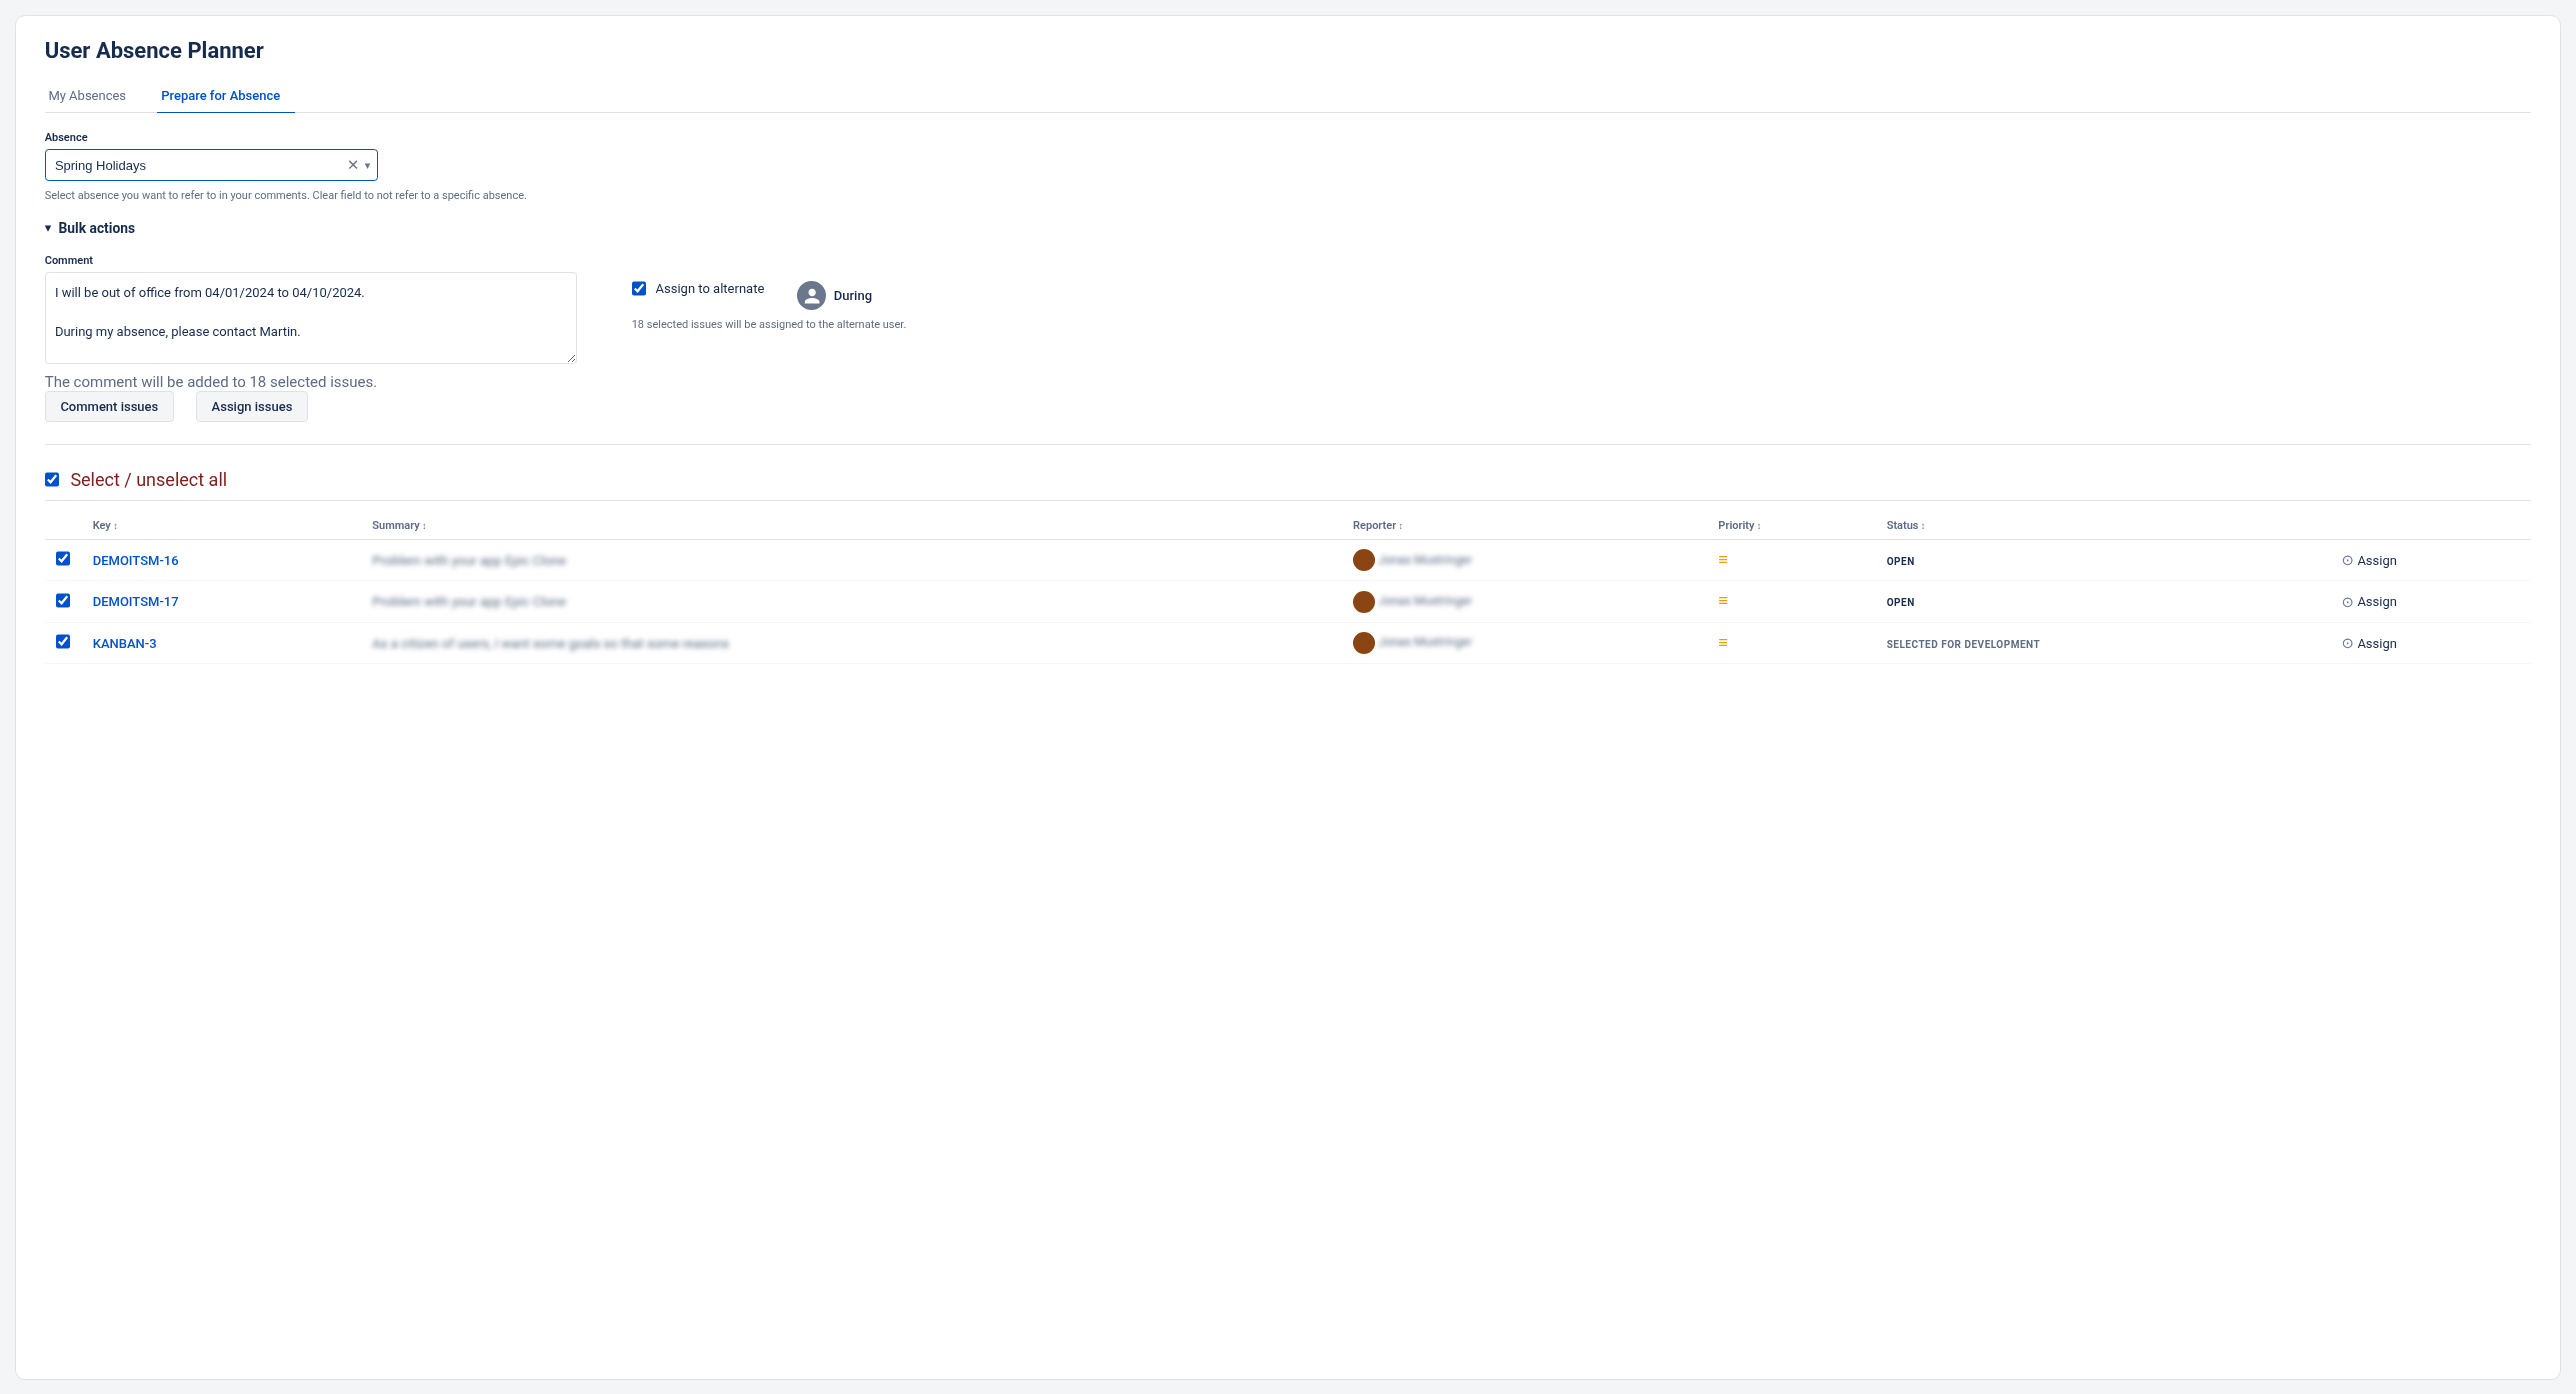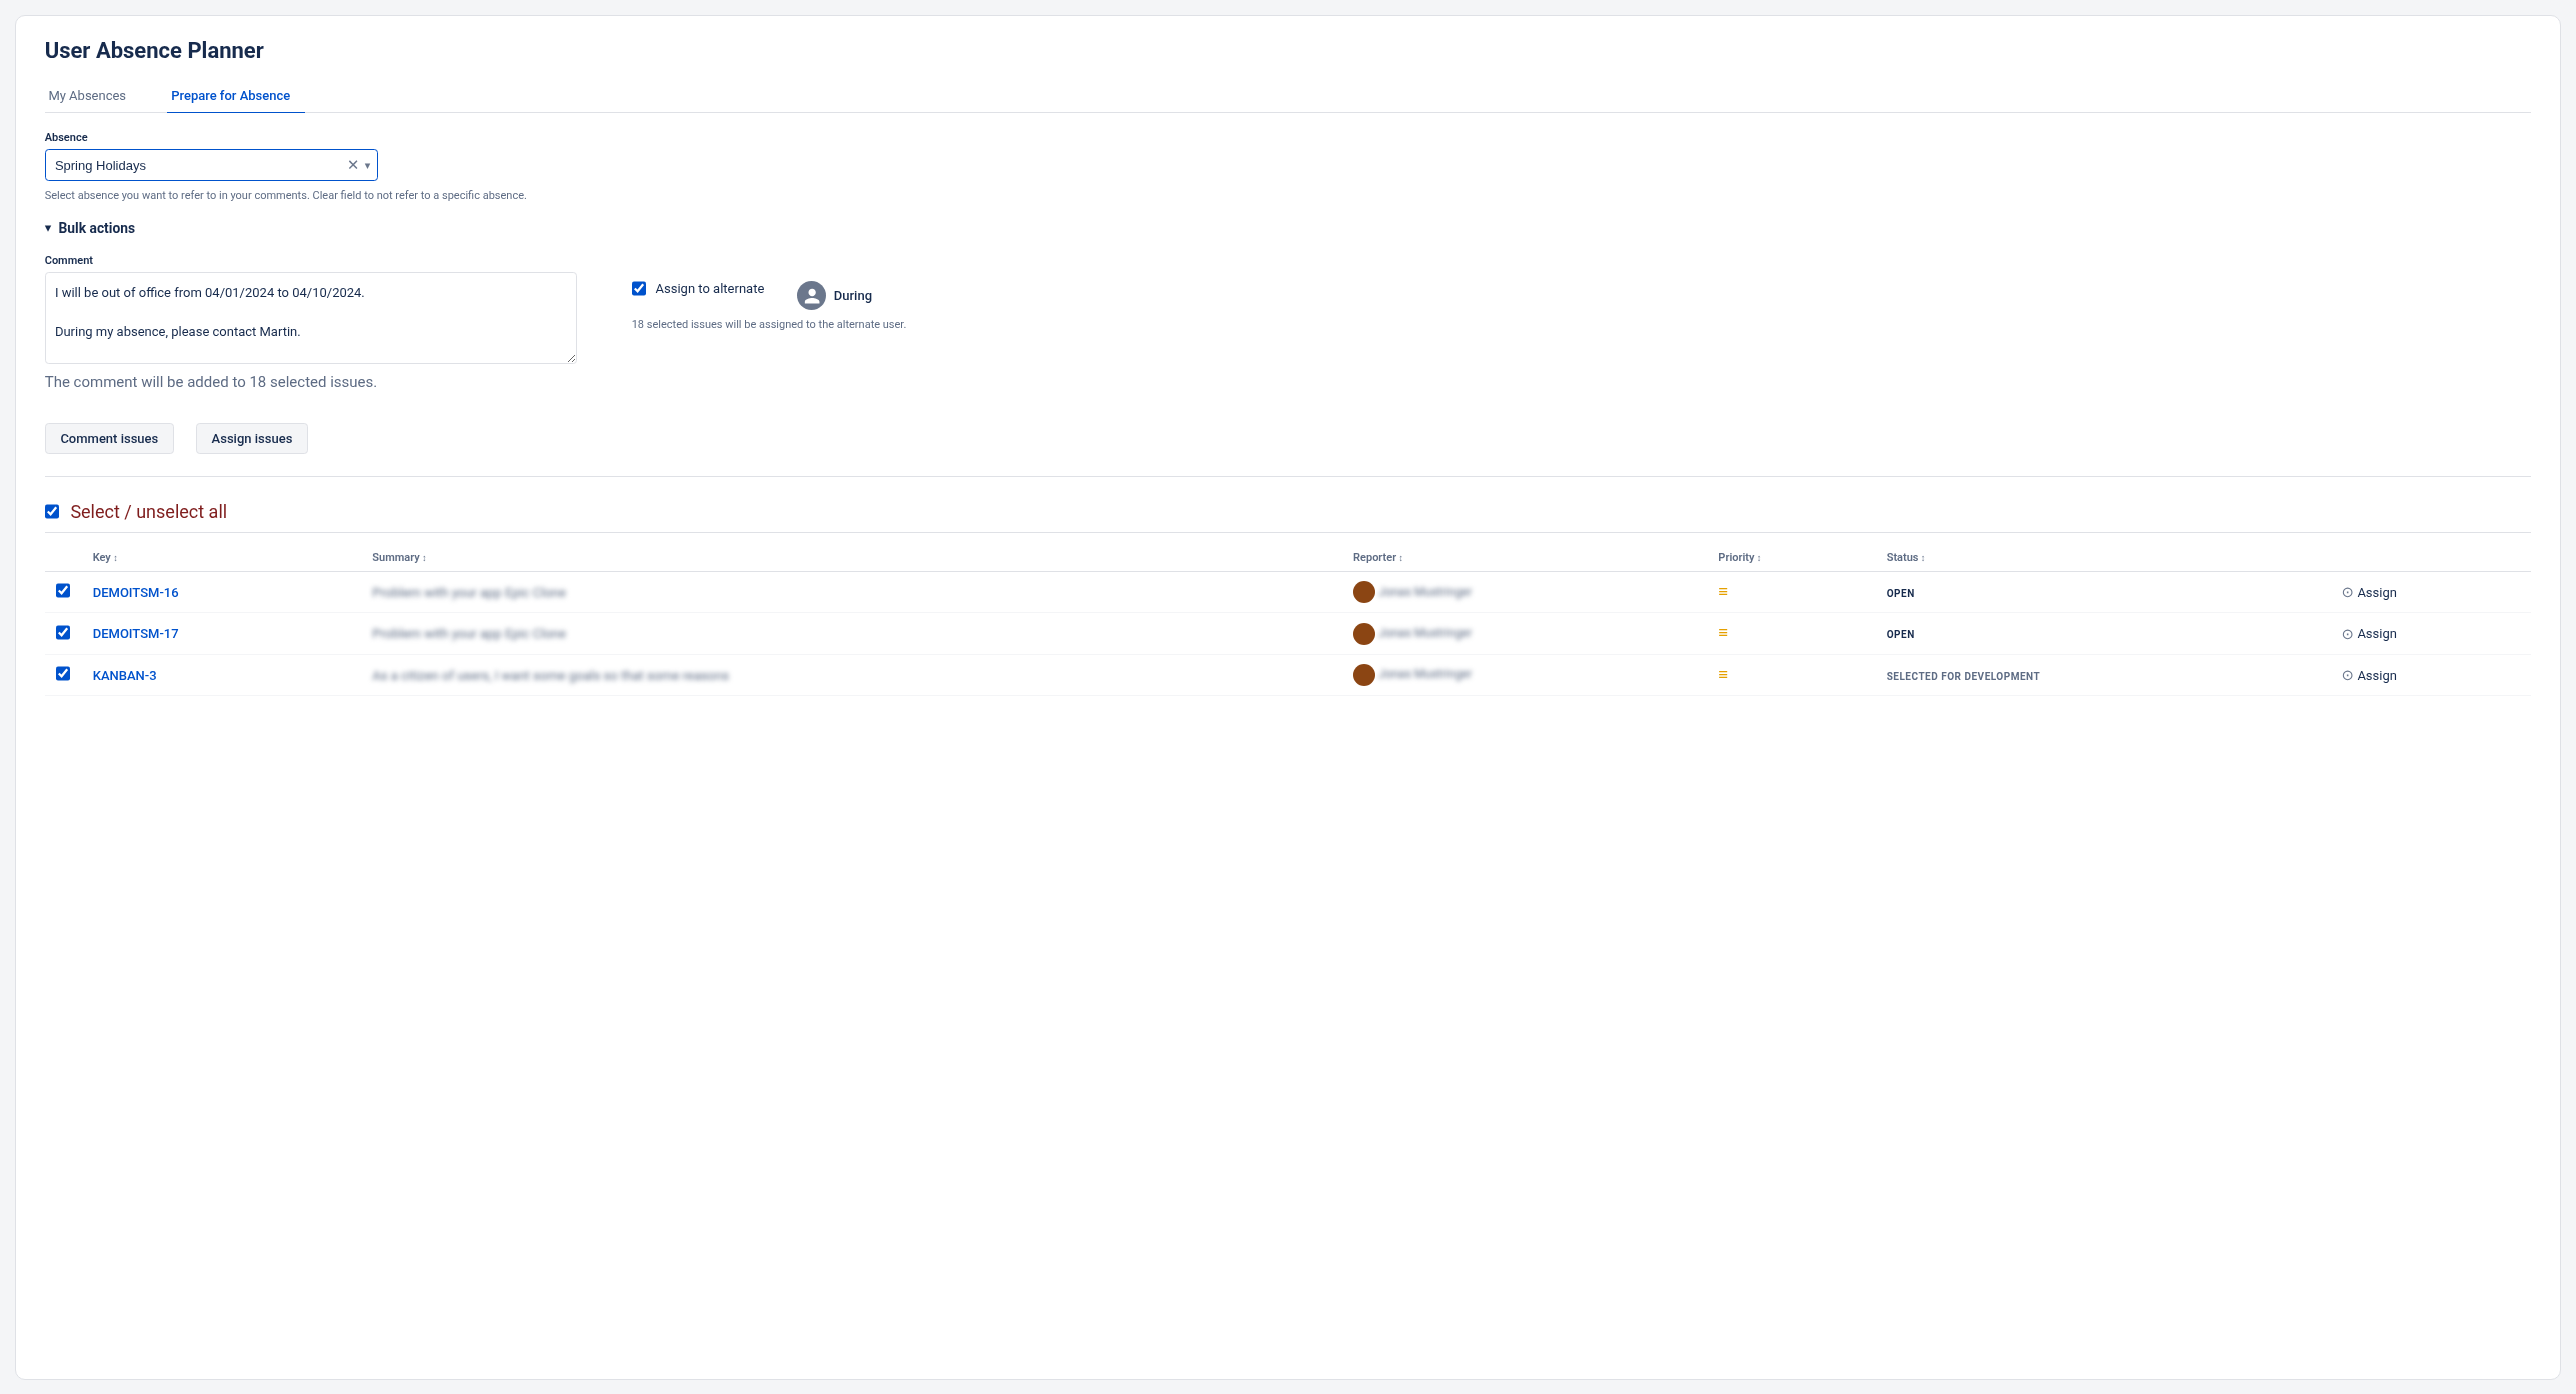--- a/index.html
+++ b/index.html
@@ -20,21 +20,21 @@
     .page-title {
       font-size: 22px;
       font-weight: 700;
       color: #172b4d;
       margin-bottom: 18.3px;
     }
     .tabs {
       display: flex;
       border-bottom: 1.8px solid #dfe1e6;
       margin-bottom: 18.3px;
-      gap: 12px;
+      gap: 2px;
     }
     .tab {
       padding: 7.3px 14.7px 9.2px 3.7px;
       cursor: pointer;
       font-size: 13px;
       color: #5e6c84;
       border-bottom: 1.8px solid transparent;
       margin-bottom: -1.8px;
       text-decoration: none;
     }
@@ -193,21 +193,20 @@
     .btn {
       padding: 7.3px 14.7px;
       border-radius: 3.7px;
       font-size: 13px;
       cursor: pointer;
       font-family: inherit;
       border: 0.9px solid #dfe1e6;
       background: #f4f5f7;
       color: #172b4d;
       font-weight: 500;
-      margin-top: 32px;
     }
     .btn-assign {
       padding: 7.3px 14.7px;
       border-radius: 3.7px;
       font-size: 13px;
       cursor: pointer;
       font-family: inherit;
       border: 0.9px solid #dfe1e6;
       background: #f4f5f7;
       color: #172b4d;

